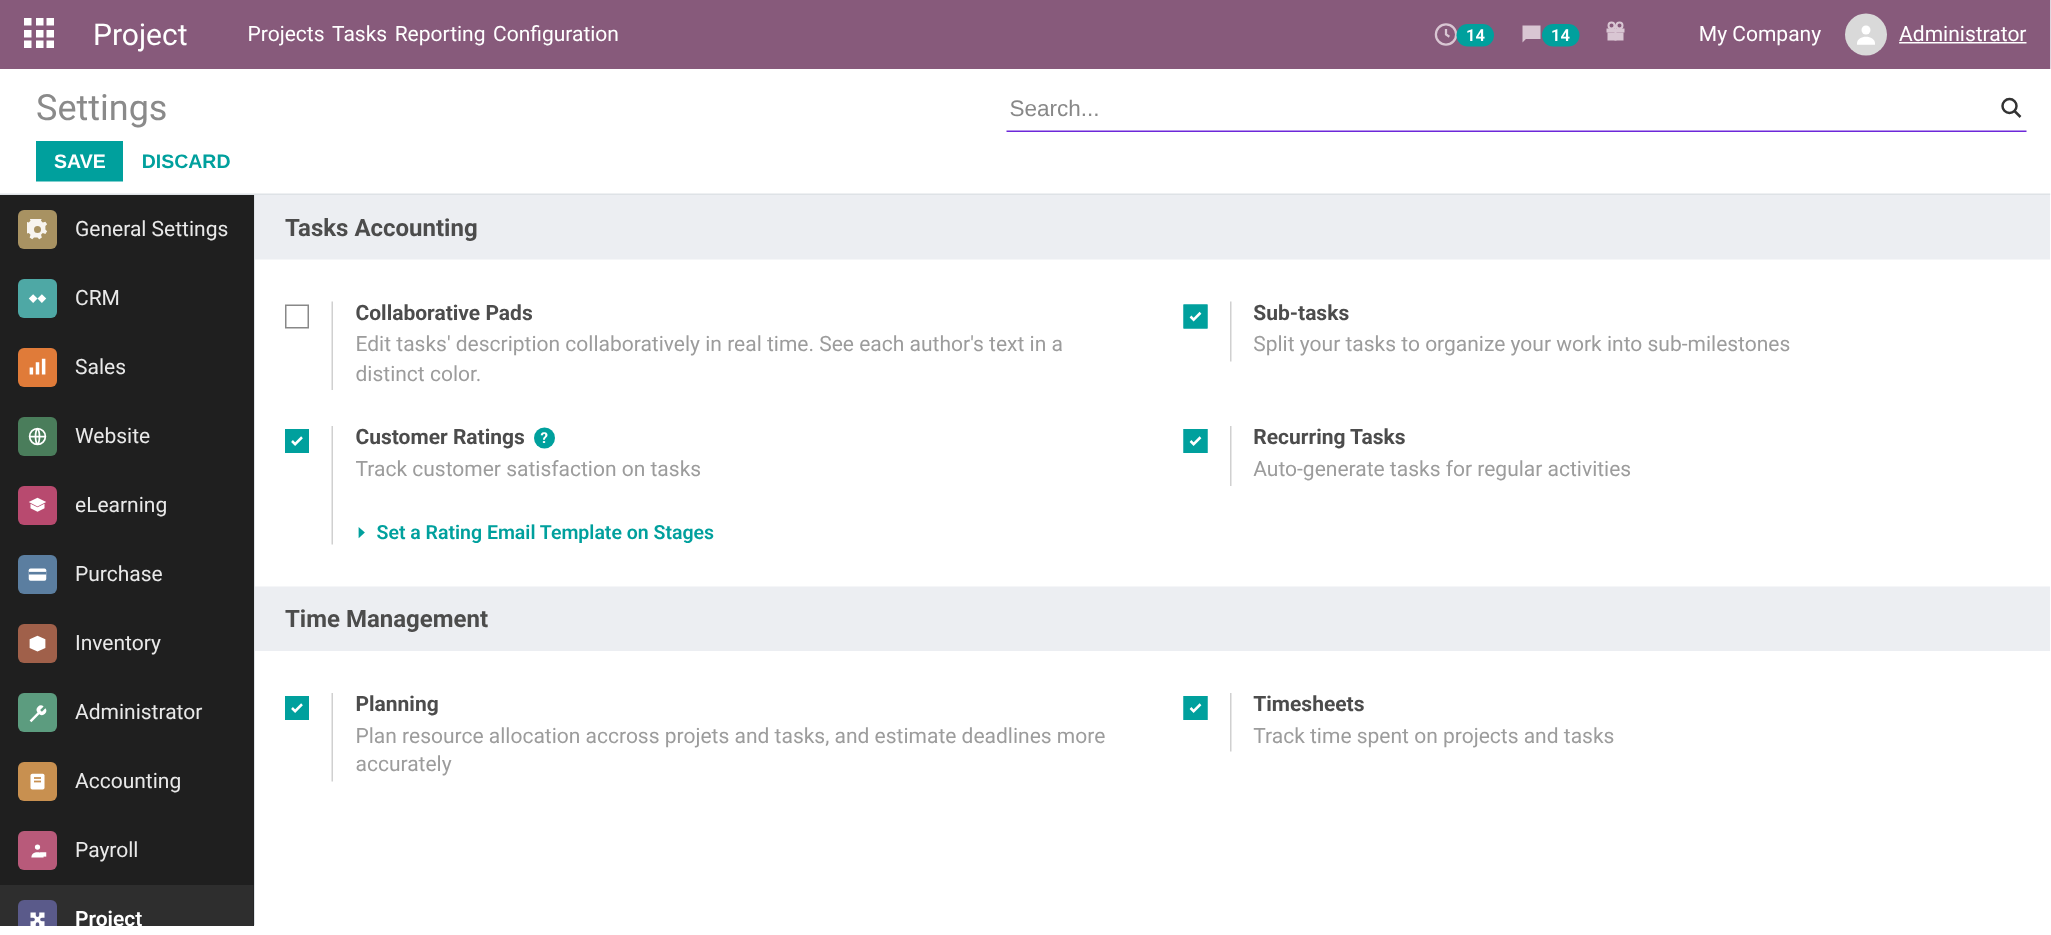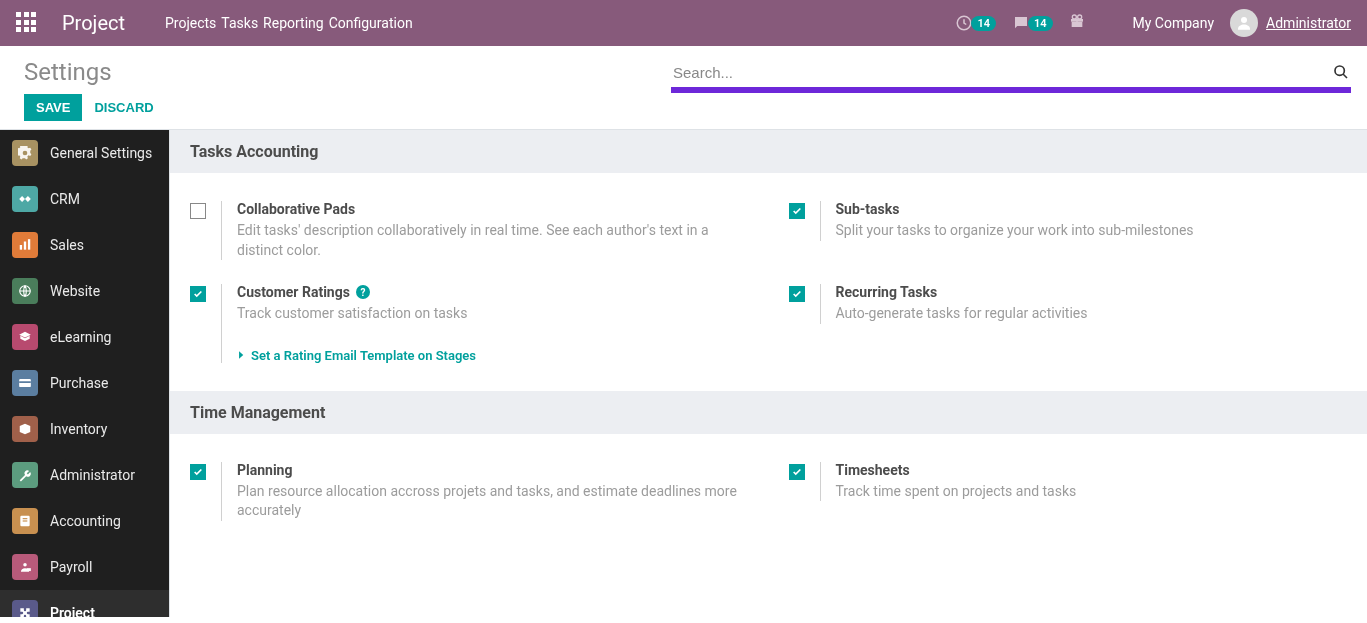--- a/index.html
+++ b/index.html
@@ -23,21 +23,21 @@
 .user-block { display:flex; align-items:center; gap:8px; cursor:pointer; font-size:14px;text-decoration:underline; }
 
 
 .subhead { padding: 12px 16px 8px 24px; display:flex; align-items: flex-start; }
 .subhead-left { }
 .page-title { font-size:24px; color:#8a8a8a; font-weight:400; margin-bottom:8px; }
 .action-buttons { display:flex; gap:12px; align-items:center; }
 .btn-save { background:#00a09d; color:#fff; border:none; padding:6px 12px; font-weight:600; font-size:13px; cursor:pointer; }
 .btn-discard { color:#00a09d; background:none; border:none; font-weight:600; font-size:13px; cursor:pointer; }
 .search-wrap { margin-left:auto; flex:1; max-width:680px; position:relative; }
-.search-input { width:100%; border:none; border-bottom:6px solid #6d28d9; font-size:15px; padding:6px 30px 6px 2px; outline:none; color:#c2410c; }
+.search-input { width:100%; border:none; border-bottom:1px solid #6d28d9; font-size:15px; padding:6px 30px 6px 2px; outline:none; color:#c2410c; }
 .search-input::placeholder { color:#888; }
 .search-icon-right { position:absolute; right:2px; top:6px; color:#333; font-size:16px; cursor:pointer; }
 
 
 .main { display:flex; height: calc(623px - 46px - 90px); }
 .sidebar-wrap { width:170px; background:#1f1f1f; color:#fff; overflow-y:auto; border-right:1px solid #dee2e6; position:relative; }
 .sidebar-wrap::-webkit-scrollbar { width:10px; }
 .sidebar-wrap::-webkit-scrollbar-track { background:#1f1f1f; }
 .sidebar-wrap::-webkit-scrollbar-thumb { background:#494949; }
 .sidebar-item { display:flex; align-items:center; gap:12px; padding:10px 12px; cursor:pointer; font-size:14px; color:#e9e9e9; }

